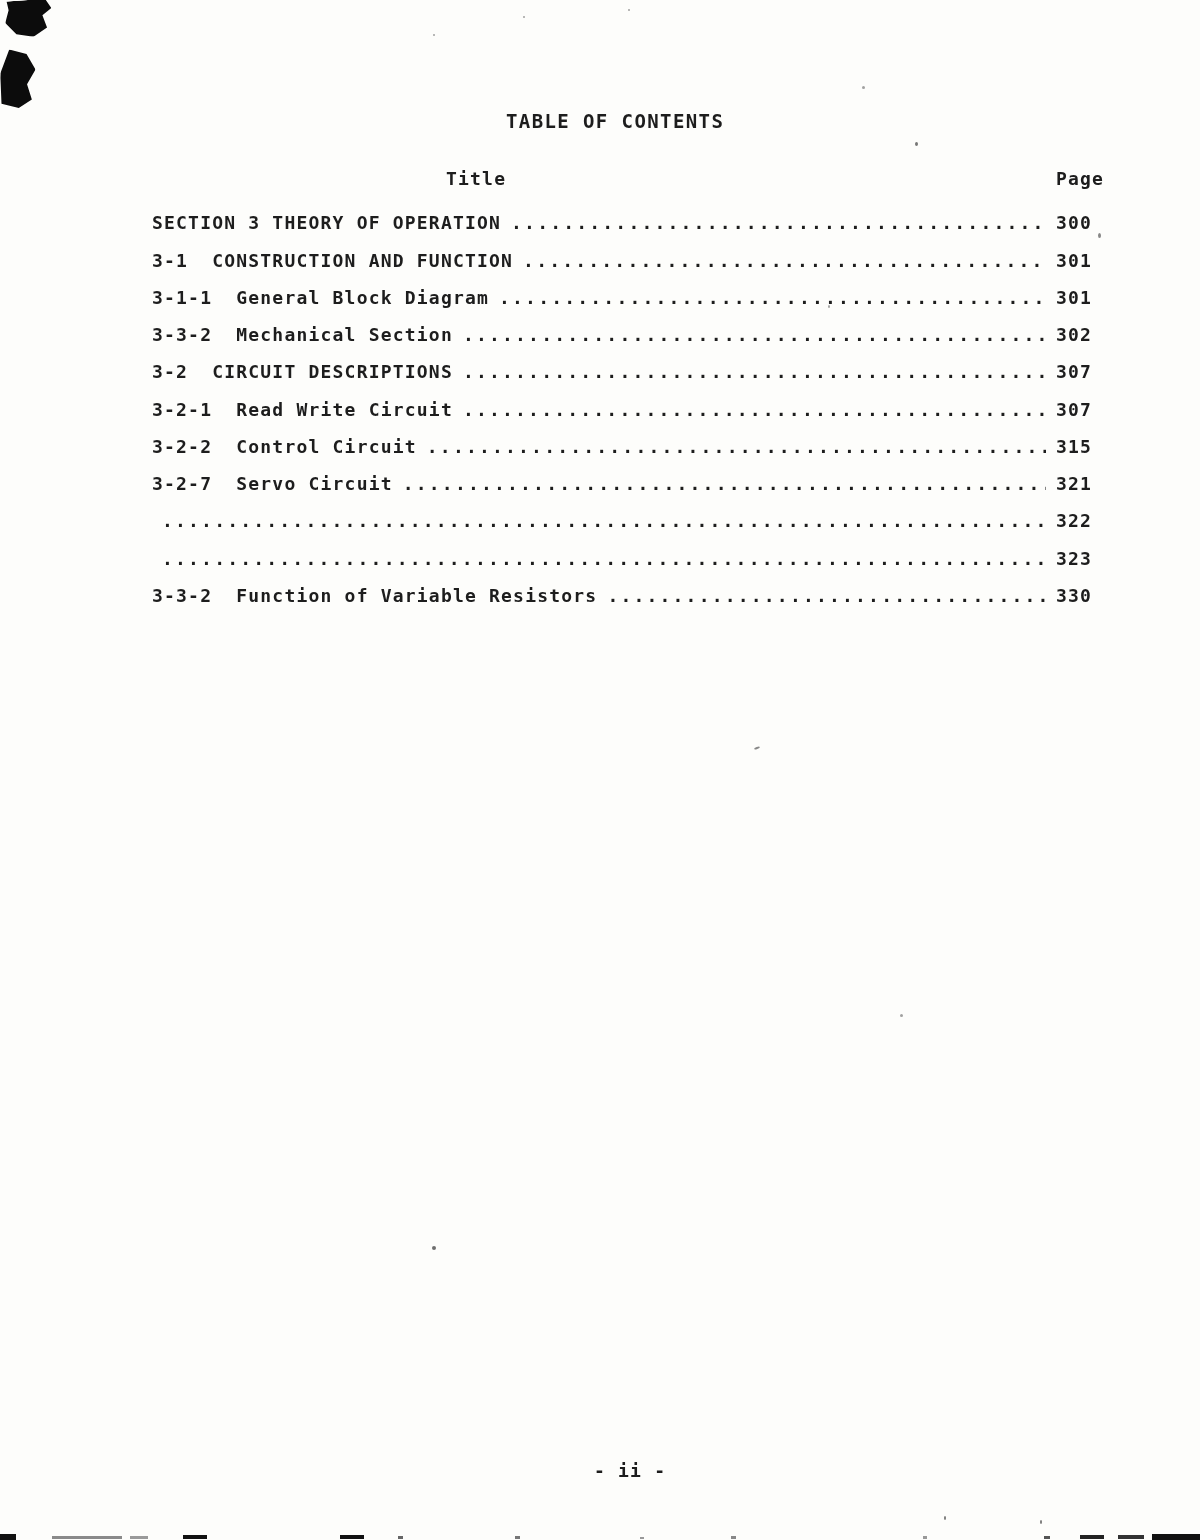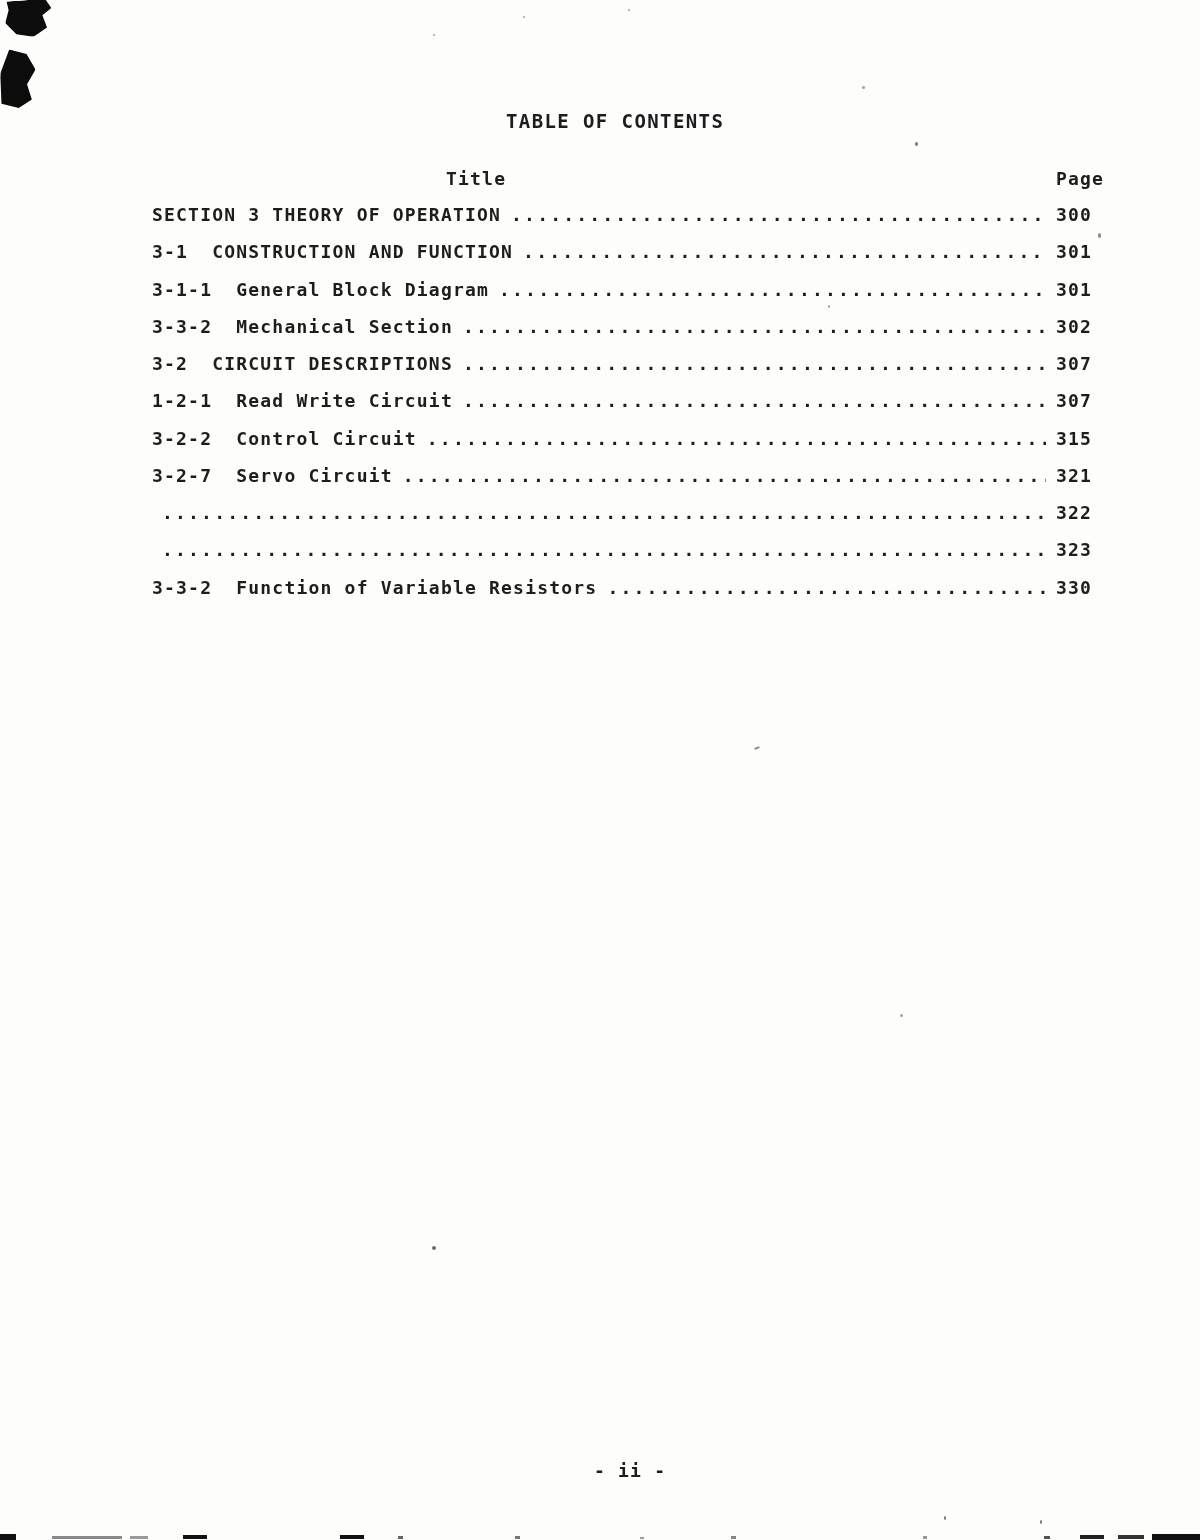--- a/index.html
+++ b/index.html
@@ -13,21 +13,21 @@
     font-size:18px;
     letter-spacing:1.2px;
     color:var(--ink,#1d1d1d);
     -webkit-font-smoothing:antialiased;
   }
   .doc-title{position:absolute;left:506px;top:110px;margin:0;font-size:19px;font-weight:bold;letter-spacing:1.4px;}
   .col-head{position:absolute;top:158px;margin-top:10px;}
   .col-title{left:446px;}
   .col-page{left:1056px;}
   .toc{position:absolute;left:152px;top:196px;width:941px;}
-  .row{display:flex;align-items:center;height:37.25px;}
+  .row{display:flex;align-items:flex-end;height:37.25px;}
   .lbl{white-space:pre;flex:0 0 auto;}
   .leader{flex:1 1 auto;overflow:hidden;white-space:nowrap;margin:0 10px;letter-spacing:2.2px;}
   .pg{flex:0 0 auto;white-space:pre;min-width:37px;}
   .footer{position:absolute;left:594px;top:1460px;}
   
   .blot{position:absolute;background:#0c0c0c;}
   .blot1{left:5px;top:0;width:47px;height:37px;transform:rotate(-4deg);
     clip-path:polygon(6% 0,88% 0,100% 26%,80% 44%,88% 78%,58% 100%,22% 90%,0 58%,9% 24%);}
   .blot2{left:0;top:50px;width:35px;height:58px;transform:rotate(3deg);
     clip-path:polygon(22% 0,72% 6%,100% 32%,78% 58%,94% 84%,58% 100%,8% 94%,0 42%);}
@@ -72,21 +72,21 @@
       <span class="pg">302</span>
     </div>
 
     <div class="row">
       <span class="lbl">3-2  CIRCUIT DESCRIPTIONS</span>
       <span class="leader" aria-hidden="true">................................................................................................................................................................</span>
       <span class="pg">307</span>
     </div>
 
     <div class="row">
-      <span class="lbl">1-2-1  Read Write Circuit</span>
+      <span class="lbl">3-2-1  Read Write Circuit</span>
       <span class="leader" aria-hidden="true">................................................................................................................................................................</span>
       <span class="pg">307</span>
     </div>
 
     <div class="row">
       <span class="lbl">3-2-2  Control Circuit</span>
       <span class="leader" aria-hidden="true">................................................................................................................................................................</span>
       <span class="pg">315</span>
     </div>
 

